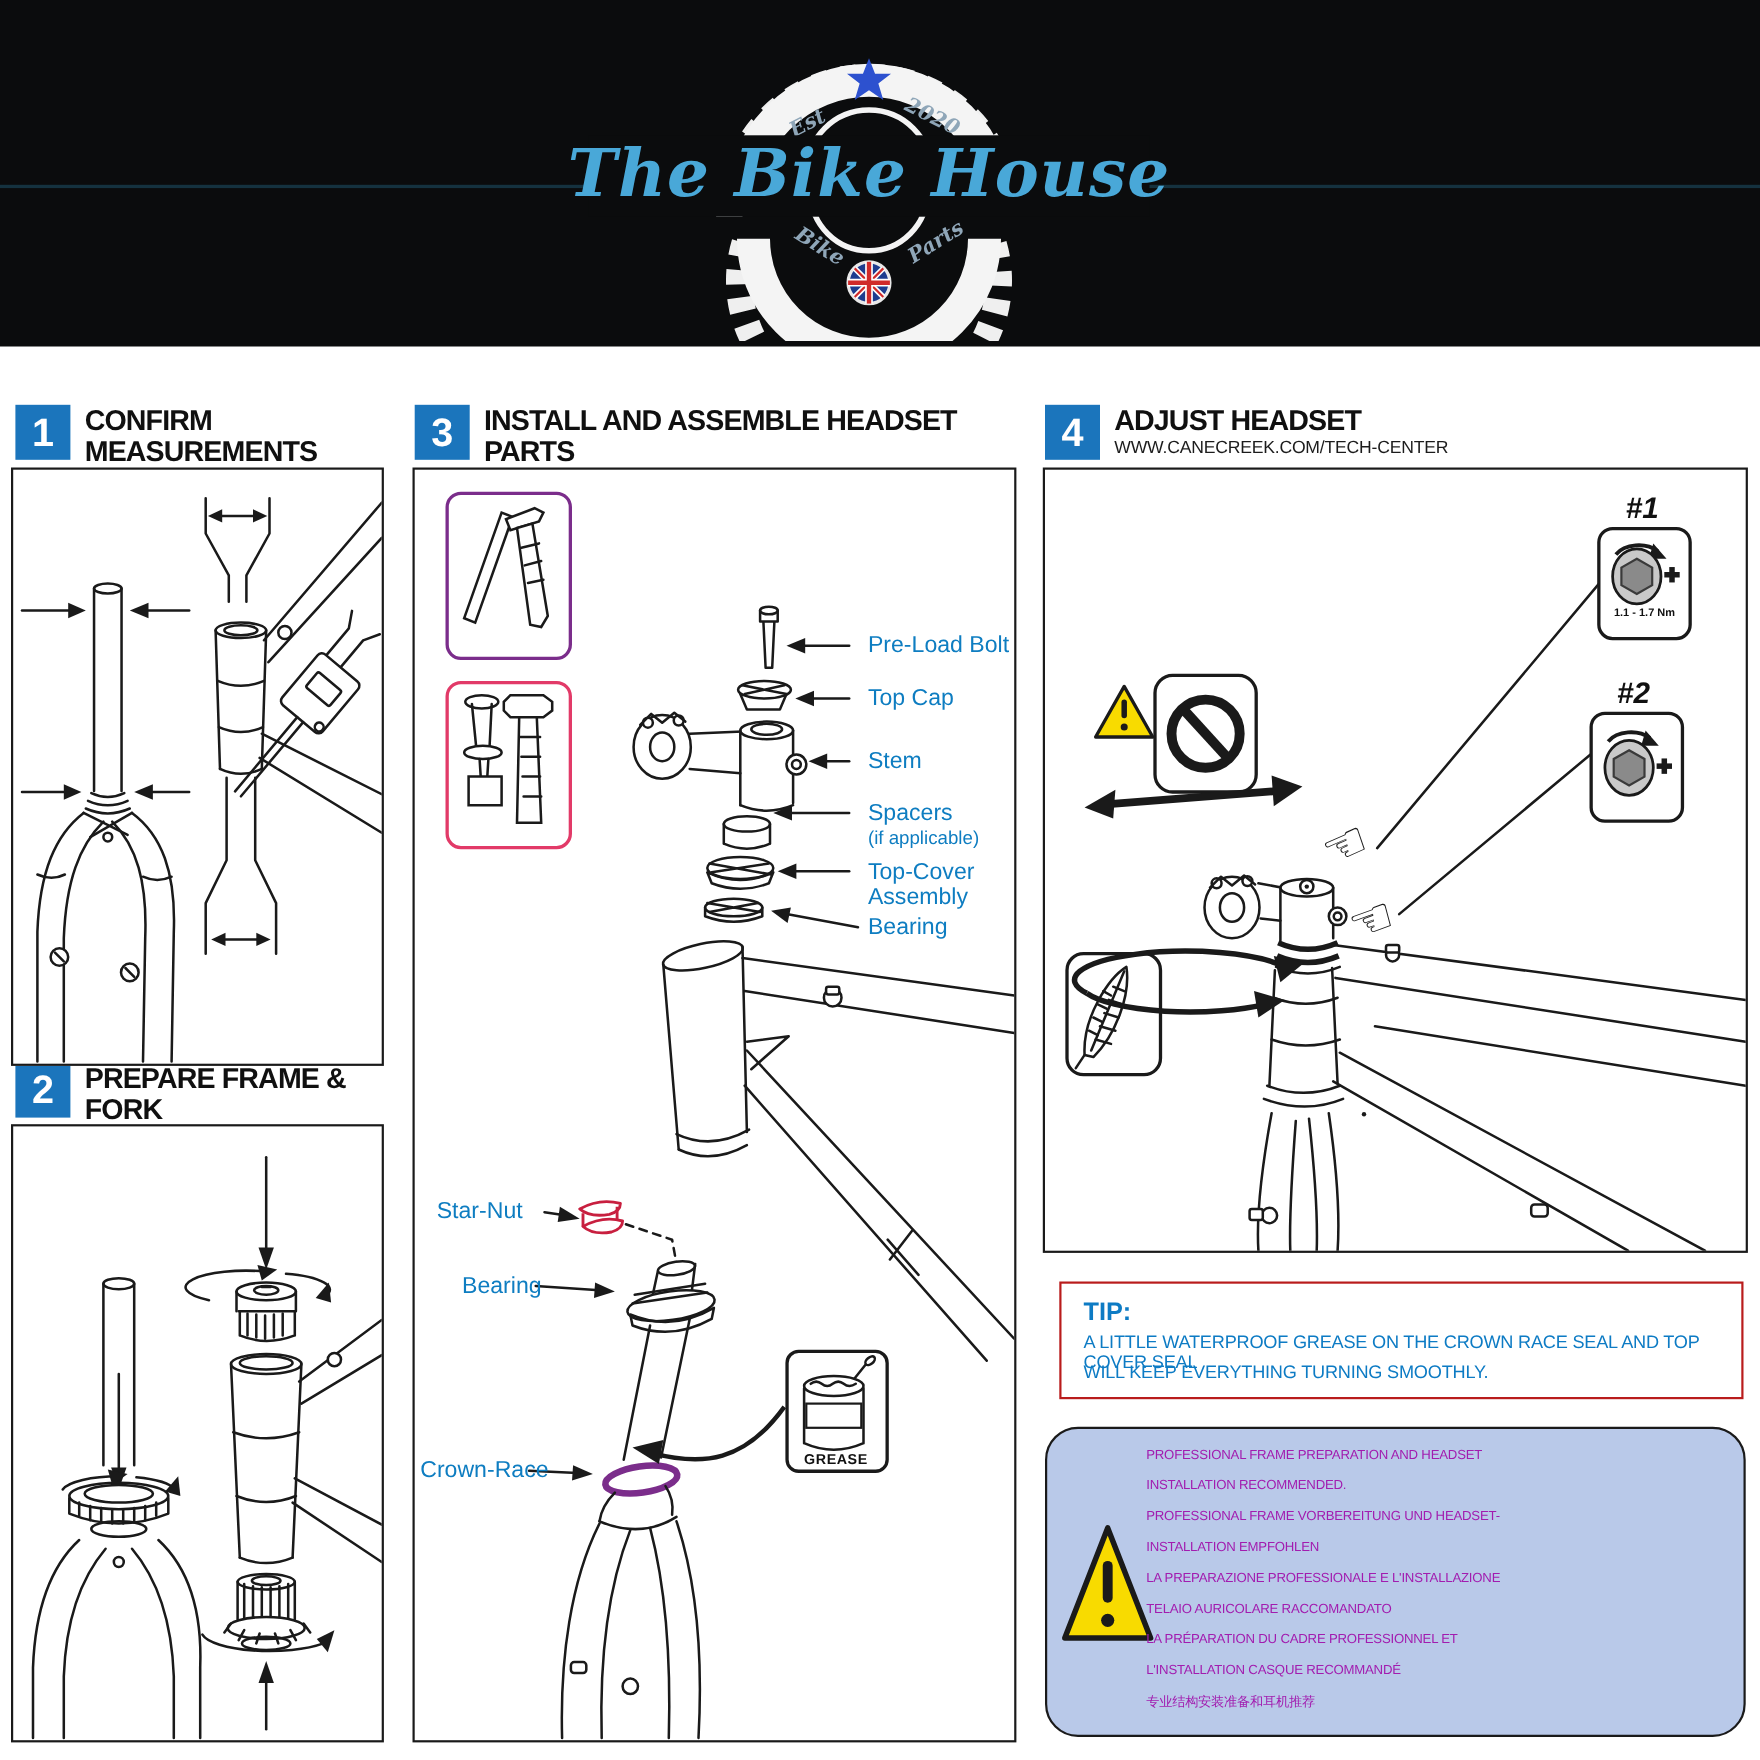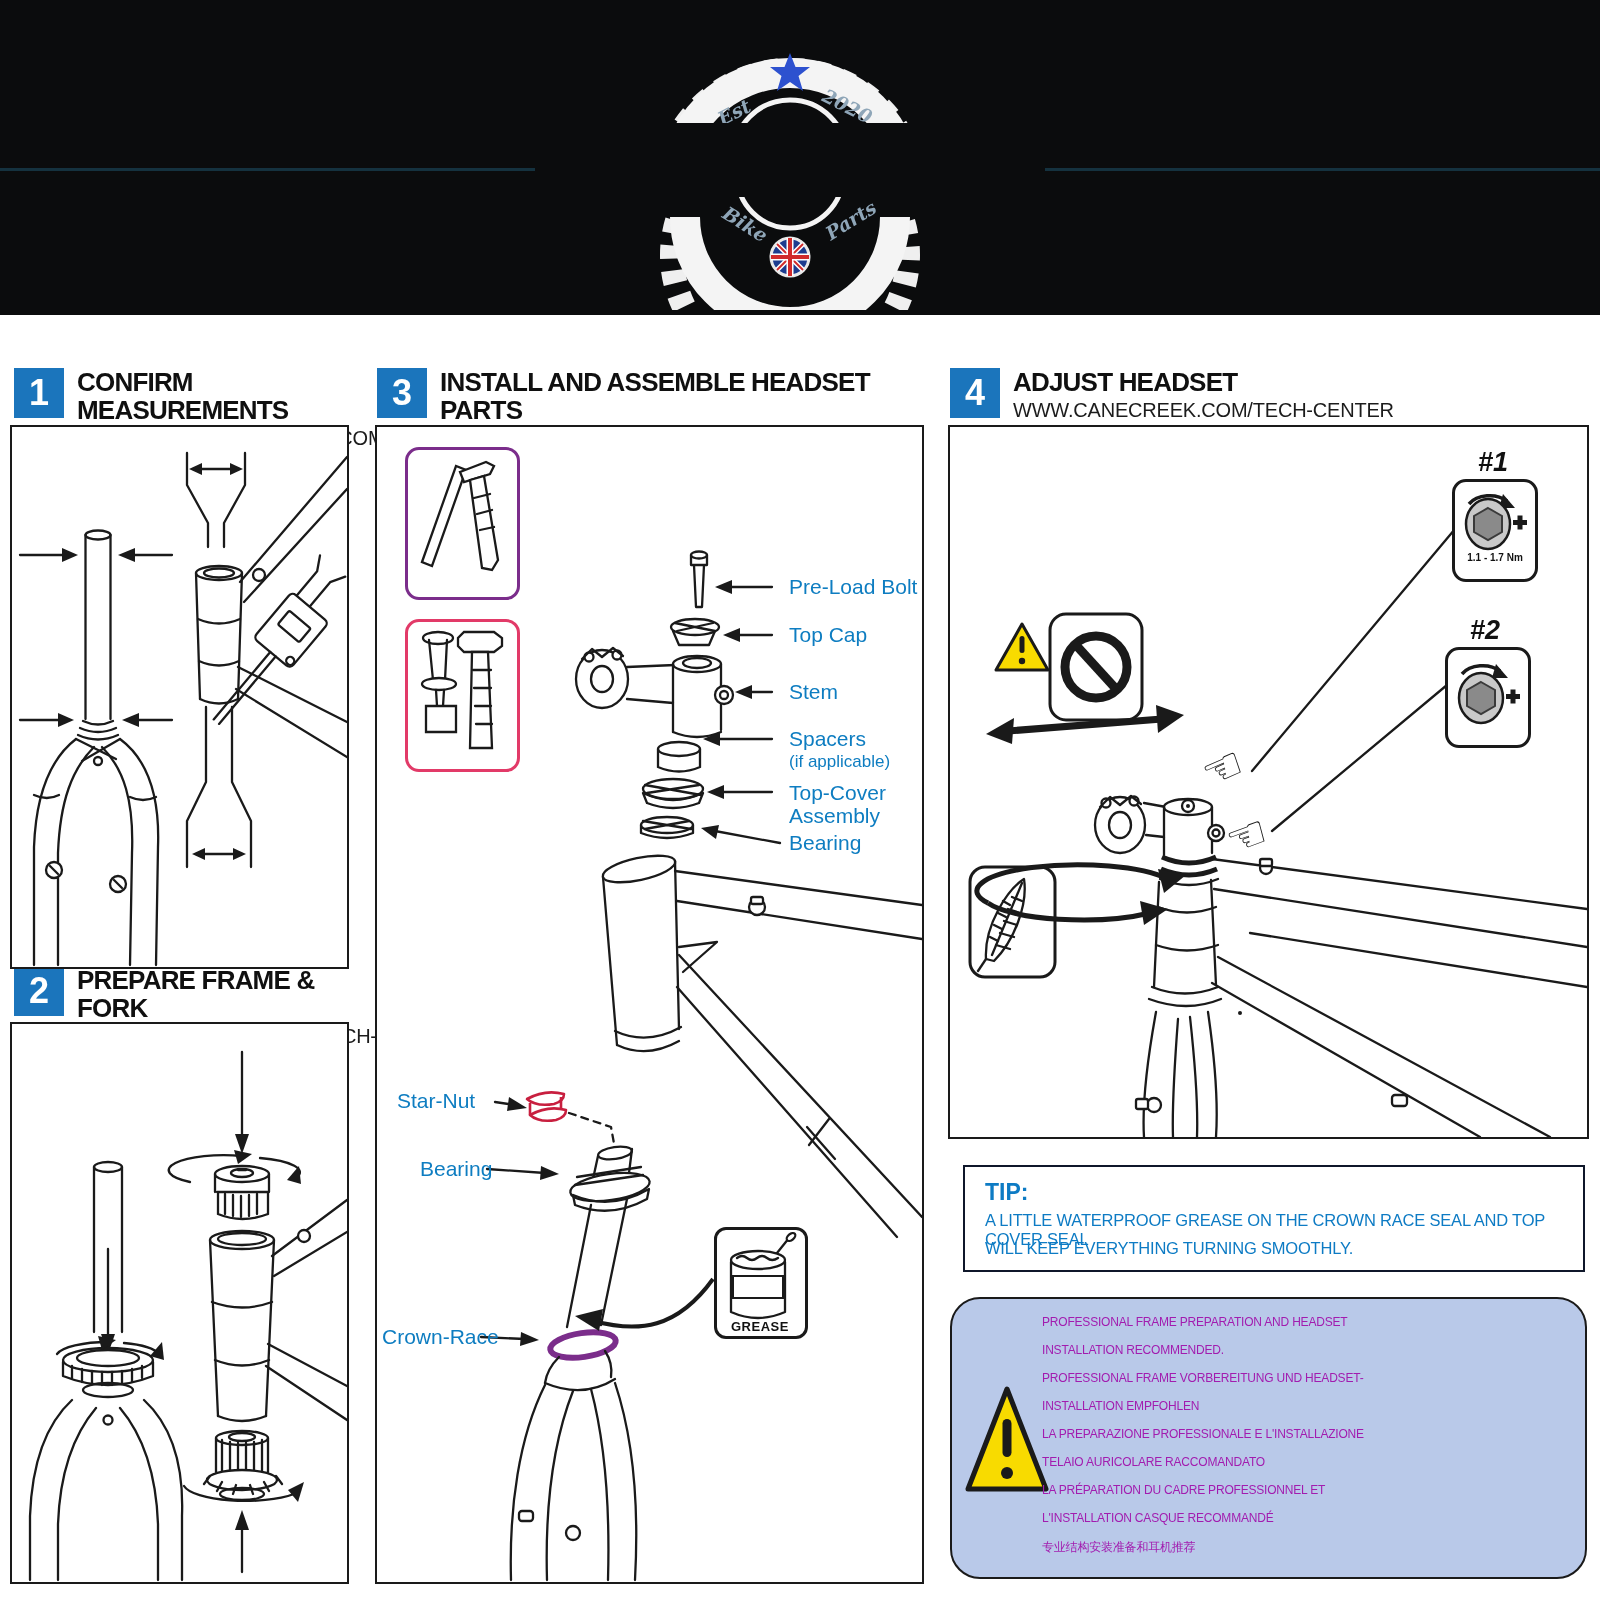--- a/index.html
+++ b/index.html
@@ -13,39 +13,39 @@
   #brandname{position:absolute;left:-120px;top:118px;width:570px;text-align:center;
      font-family:"DejaVu Serif",serif;font-style:italic;font-weight:700;font-size:60px;
      color:#49a8d8;letter-spacing:1px;}
   .ringtxt{position:absolute;font-family:"DejaVu Serif",serif;font-style:italic;font-weight:700;
      color:#8fa6b8;font-size:19px;}
   
   .sechead{position:absolute;display:flex;align-items:flex-start;gap:13px;}
   .numbox{width:50px;height:50px;background:#1b75bc;color:#fff;flex:0 0 50px;
      font-weight:700;font-size:36px;line-height:50px;text-align:center;}
   .sec-title{font-weight:700;font-size:26px;letter-spacing:-0.8px;color:#101010;line-height:28px;}
-  .sec-url{font-size:20px;color:#1c1c1c;margin-top:3px;letter-spacing:-0.2px;}
+  .sec-url{font-size:16px;color:#1c1c1c;margin-top:3px;letter-spacing:-0.2px;}
   
   .panel{position:absolute;border:2.5px solid #1a1a1a;background:#fff;}
   .panel svg.art{position:absolute;left:0;top:0;width:100%;height:100%;}
   .ln{fill:none;stroke:#1a1a1a;stroke-width:2.3;stroke-linecap:round;stroke-linejoin:round;}
   .lnw{fill:#fff;stroke:#1a1a1a;stroke-width:2.3;}
   .ah{fill:#1a1a1a;stroke:none;}
   .plabel{position:absolute;font-size:21px;color:#0e7dc1;white-space:nowrap;}
   .plabel.small{font-size:17px;text-align:right;}
   .toolbox{position:absolute;background:#fff;border-radius:14px;}
   
   .tq{position:absolute;width:80px;background:#fff;border:3px solid #1a1a1a;border-radius:14px;}
   .tqnum{position:absolute;font-weight:700;font-size:27px;color:#111;font-style:italic;}
   .tqtxt{position:absolute;left:0;bottom:16px;width:100%;text-align:center;
      font-weight:700;font-size:10px;color:#111;}
   .hand{position:absolute;font-family:"DejaVu Sans",sans-serif;font-size:46px;color:#1a1a1a;line-height:1;}
   
   #tipbox{position:absolute;left:963px;top:1165px;width:618px;height:103px;
-     border:2px solid #0f172a;background:#fff;}
+     border:2px solid #b91c1c;background:#fff;}
   #tipbox .tiph{position:absolute;left:20px;top:12px;font-weight:700;font-size:23px;color:#0d7bc4;}
   #tipbox .tipl{position:absolute;left:20px;font-size:16.5px;color:#0d7bc4;letter-spacing:-0.2px;}
   #notice{position:absolute;left:950px;top:1297px;width:633px;height:278px;background:#b9c9e9;
      border:2.5px solid #1a1a1a;border-radius:30px;}
   .nline{position:absolute;left:90px;font-size:12px;color:#a21caf;letter-spacing:-0.2px;white-space:nowrap;}
   .greaselbl{position:absolute;font-weight:700;font-size:13px;color:#111;letter-spacing:0.5px;margin-top:40px;}
 </style>
 </head>
 <body>
 
@@ -77,20 +77,21 @@
           <line x1="146" y1="252" x2="184" y2="252" stroke="#fff" stroke-width="7"></line>
           <line x1="165" y1="233" x2="165" y2="271" stroke="#d02a2a" stroke-width="4"></line>
           <line x1="146" y1="252" x2="184" y2="252" stroke="#d02a2a" stroke-width="4"></line>
         </g>
       </svg>
       <span class="ringtxt" style="left:92px;top:96px;transform:rotate(-27deg);">Est</span>
       <span class="ringtxt" style="left:196px;top:90px;transform:rotate(27deg);">2020</span>
       <span class="ringtxt" style="left:96px;top:208px;transform:rotate(32deg);">Bike</span>
       <span class="ringtxt" style="left:198px;top:204px;transform:rotate(-32deg);">Parts</span>
       <div id="brandband"></div>
+      <div id="brandname">The Bike House</div>
     </div>
   </div>
 
   <div class="sechead" style="left:14px;top:368px;width:340px;">
     <div class="numbox">1</div>
     <div>
         <div class="sec-title">CONFIRM MEASUREMENTS</div>
          <div class="sec-url">WWW.HEADSETFITFINDER.COM</div>
       </div>
   </div>

